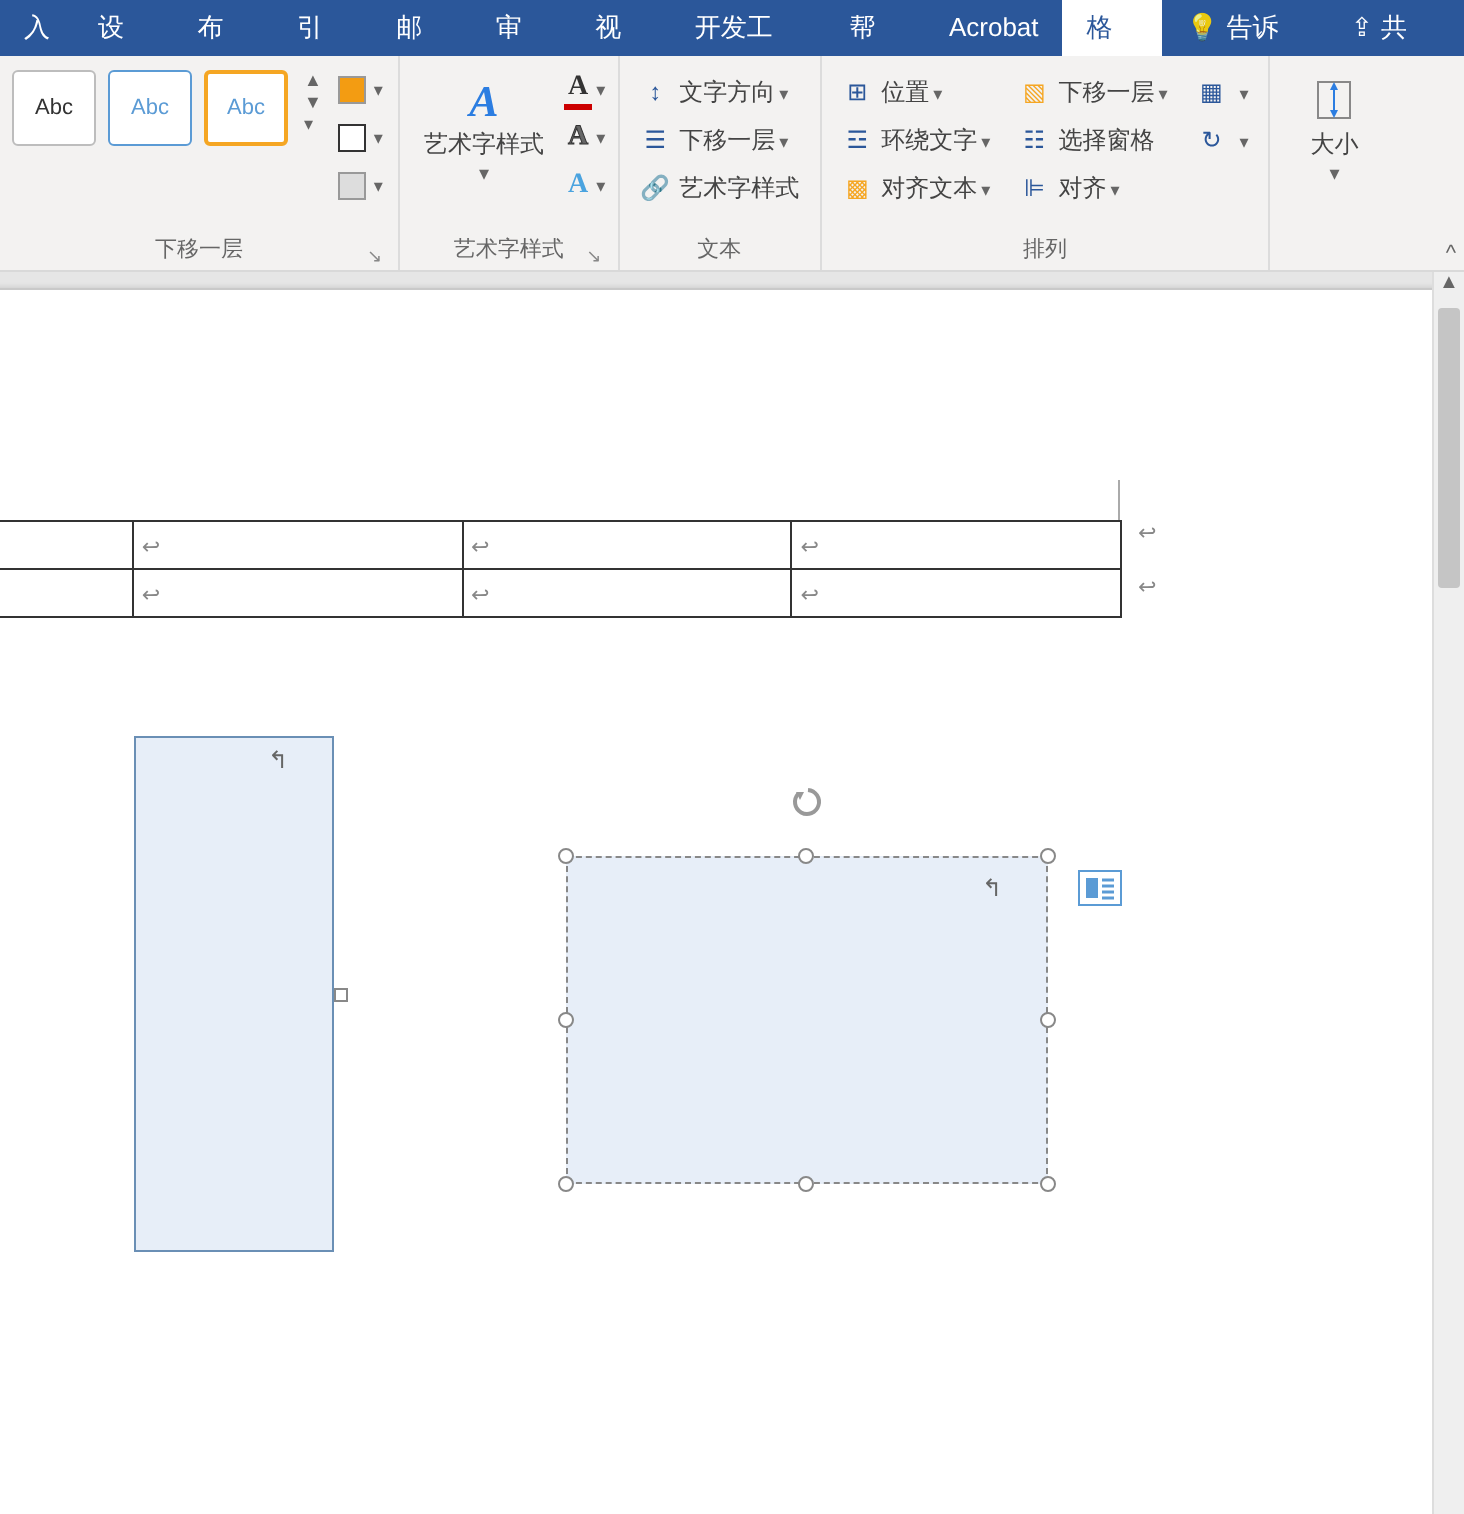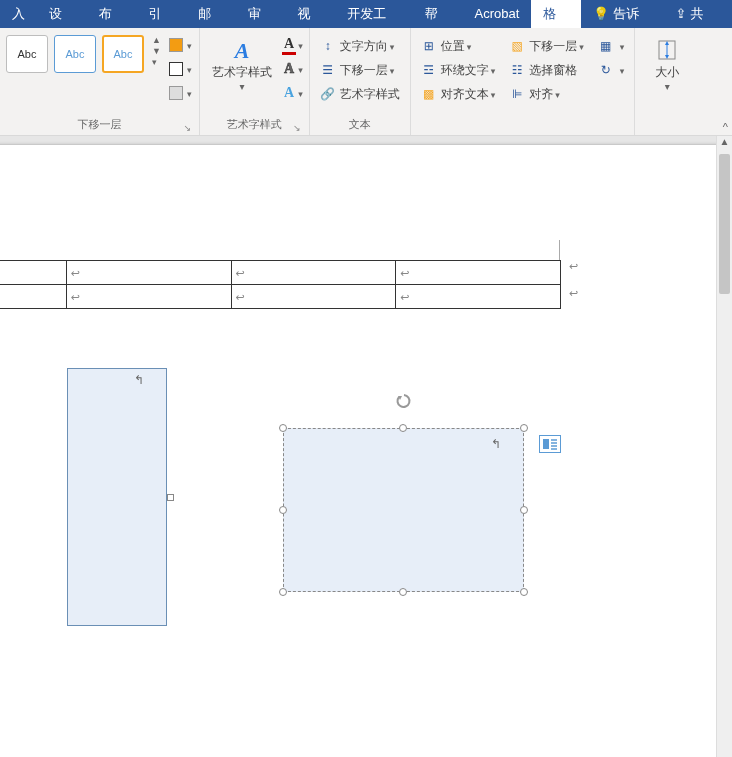--- a/index.html
+++ b/index.html
@@ -451,20 +451,23 @@
       <div class="cmd-col" style="margin-left:6px">
         <div class="cmd">
           <span class="ci">▦</span>
           <span class="caret-r"></span>
         </div>
         <div class="cmd">
           <span class="ci">↻</span>
           <span class="caret-r"></span>
         </div>
       </div>
+    </div>
+    <div class="group-label">
+      <span>排列</span>
     </div>
   </div>
 
   <div class="group" style="min-width:50px;border-right:none">
     <div class="group-body">
       <div class="bigbtn">
         <div class="icon-lg">
           <svg width="26" height="26" viewBox="0 0 26 26">
             <rect x="5" y="4" width="16" height="18" fill="none" stroke="#888" stroke-width="1"></rect>
             <line x1="13" y1="6" x2="13" y2="20" stroke="#2b7de1" stroke-width="1"></line>

